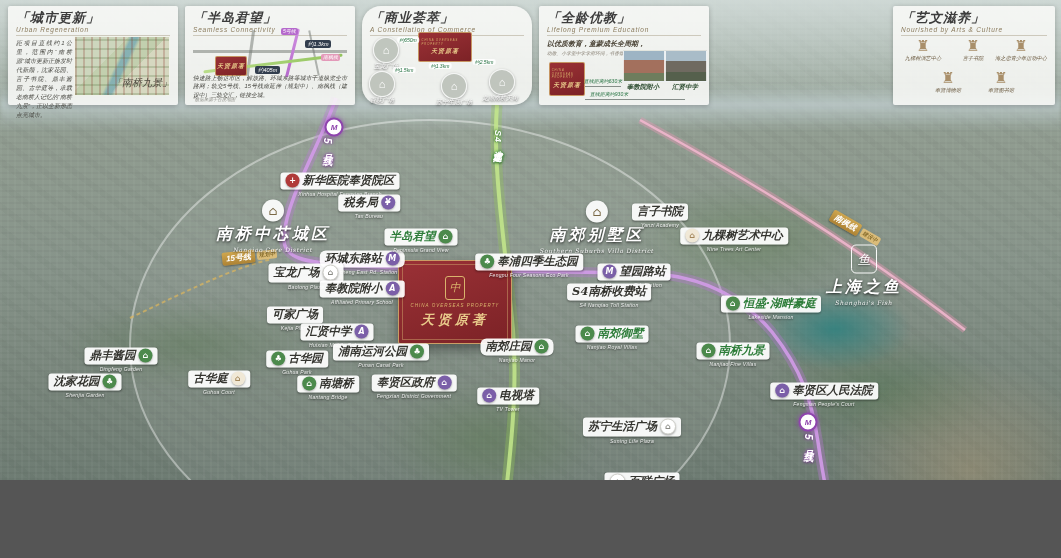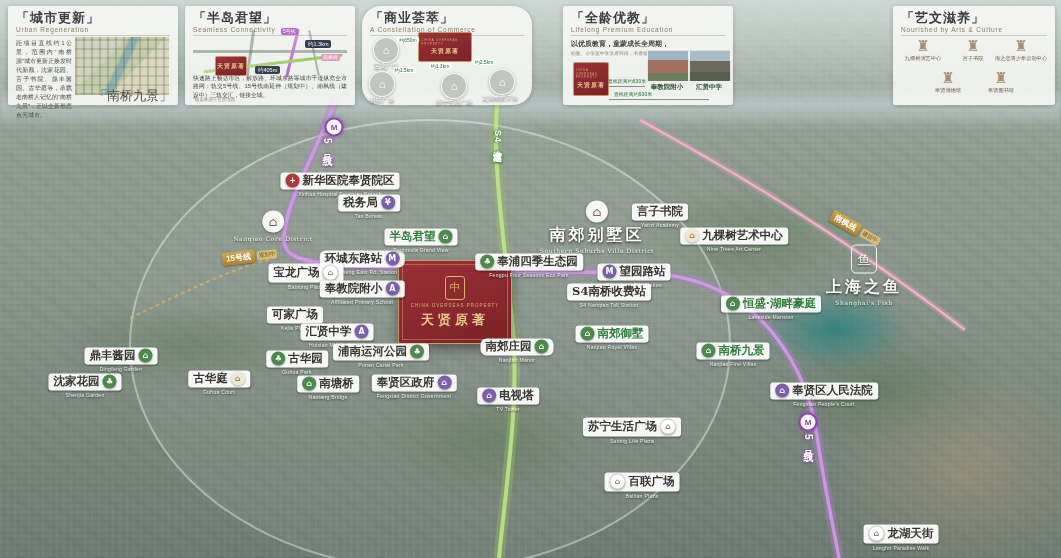--- a/index.html
+++ b/index.html
@@ -1,18 +1,18 @@
 <!DOCTYPE html>
 <html><head>
 <meta charset="utf-8">
 <style>
   html,body{margin:0;padding:0;background:#555;}
-  .stage{position:relative;width:1061px;height:558px;overflow:hidden;
+  .stage{position:relative;width:1061px;height:480px;overflow:hidden;
          font-family:"Liberation Sans","DejaVu Sans",sans-serif;
-         background:linear-gradient(180deg,#a4b2a8 0%,#9aa89d 12%,#909c90 30%,#87948a 55%,#79867c 80%,#6e7c73 100%);}
+         background:linear-gradient(180deg,#a4b2a8 0%,#9aa89d 12%,#909c90 30%,#87948a 55%,#79867c 80%,#6e7c73 100%);font-style:italic;}
   
   .bg-blocks{position:absolute;inset:0;opacity:.5;background:
      repeating-linear-gradient(90deg,rgba(255,255,255,.06) 0 2px,transparent 2px 7px),
      repeating-linear-gradient(0deg,rgba(0,0,0,.06) 0 2px,transparent 2px 6px),
      repeating-linear-gradient(37deg,rgba(0,0,0,.04) 0 6px,transparent 6px 18px);}
   .haze{position:absolute;left:0;top:0;width:100%;height:110px;
         background:linear-gradient(180deg,rgba(214,223,221,.85),rgba(214,223,221,0));}
   .river{position:absolute;left:0;top:84px;width:100%;height:46px;filter:blur(2px);
         background:linear-gradient(180deg,rgba(190,205,206,0),rgba(197,211,213,.7) 45%,rgba(176,192,190,0));}
   .blob{position:absolute;border-radius:50%;filter:blur(6px);}
@@ -32,21 +32,21 @@
   .c-body{font-size:6px;line-height:1.5;color:#4a4a44;text-align:justify;}
   .c-foot{font-size:4.5px;color:#8c8c86;}
   
   .u-body{position:absolute;left:8px;top:33px;width:56px;}
   .u-map{position:absolute;right:8px;top:30px;width:94px;height:58px;border:1px solid rgba(255,255,255,.7);
          background:linear-gradient(135deg,#cdd6bd 0 35%,#c2cfae 35% 60%,#d6d8c0 60%);}
   .u-map::after{content:"";position:absolute;inset:0;background:
      repeating-linear-gradient(90deg,rgba(140,60,50,.25) 0 2px,transparent 2px 8px),
      repeating-linear-gradient(0deg,rgba(90,120,70,.25) 0 2px,transparent 2px 9px),
      linear-gradient(115deg,transparent 44%,rgba(120,170,180,.8) 47%,rgba(120,170,180,.8) 52%,transparent 55%);}
-  .u-cap{position:absolute;right:6px;bottom:0;font-family:"DejaVu Serif",serif;font-size:13px;color:#4e4a40;}
+  .u-cap{position:absolute;right:6px;bottom:15px;font-family:"DejaVu Serif",serif;font-size:10px;color:#4e4a40;}
   
   .t-diag{position:absolute;left:8px;top:28px;width:154px;height:38px;}
   .road{position:absolute;background:rgba(110,116,110,.5);}
   .mline{position:absolute;border-radius:2px;}
   .dtag{position:absolute;background:#323e4e;color:#fff;font-size:5.5px;padding:0 3px;border-radius:2px;line-height:8px;}
   .ltag{position:absolute;color:#fff;font-size:5px;padding:0 2px;border-radius:2px;line-height:7px;}
   .t-body{position:absolute;left:8px;top:68px;width:154px;font-size:5.8px;line-height:1.45;color:#44443e;}
   .t-foot{position:absolute;left:8px;bottom:3px;}
   
   .node{position:absolute;width:24px;height:24px;border-radius:50%;transform:translate(-50%,-50%);
@@ -191,21 +191,21 @@
     <div class="node-lab" style="left:20px;top:90px;">百联广场</div>
     <div class="ndist" style="left:42px;top:64px;">约1.5km</div>
     <div class="node" style="left:92px;top:80px;">⌂</div>
     <div class="node-lab" style="left:92px;top:92px;">苏宁生活广场</div>
     <div class="ndist" style="left:78px;top:60px;">约1.3km</div>
     <div class="node" style="left:140px;top:76px;">⌂</div>
     <div class="node-lab" style="left:138px;top:88px;">龙湖南桥天街</div>
     <div class="ndist" style="left:122px;top:56px;">约2.5km</div>
   </div>
 
-  <div class="card" style="left:539px;margin-left:24px;">
+  <div class="card" style="left:539px;">
     <div class="c-title">「全龄优教」</div>
     <div class="c-sub">Lifelong Premium Education</div>
     <div class="e-line1">以优质教育，童蒙成长全周期，</div>
     <div class="e-line2">幼教、小学至中学学府环伺，书香氛围伴成长</div>
     <div class="badge-mini" style="left:10px;top:56px;width:34px;height:32px;">
       <span class="b-en">CHINA OVERSEAS PROPERTY</span>
       <span class="b-name">天贤原著</span>
     </div>
     <div class="photo p1" style="left:84px;top:44px;"></div>
     <div class="photo p2" style="left:126px;top:44px;"></div>
@@ -258,20 +258,21 @@
   </div>
 
   <div class="badge">
     <div class="b-emblem">中</div>
     <div class="b-en">CHINA OVERSEAS PROPERTY</div>
     <div class="b-name">天贤原著</div>
   </div>
 
   <div class="district" style="left:273px;top:226px;">
     <div class="dicon">⌂</div>
+    <div class="zh">南桥中芯城区</div>
     <div class="en">Nanqiao Core District</div>
   </div>
   <div class="district" style="left:597px;top:227px;">
     <div class="dicon">⌂</div>
     <div class="zh">南郊别墅区</div>
     <div class="en">Southern Suburbs Villa District</div>
   </div>
   <div class="district" style="left:864px;top:275px;">
     <div class="fish-logo">鱼</div>
     <div class="zh">上海之鱼</div>

